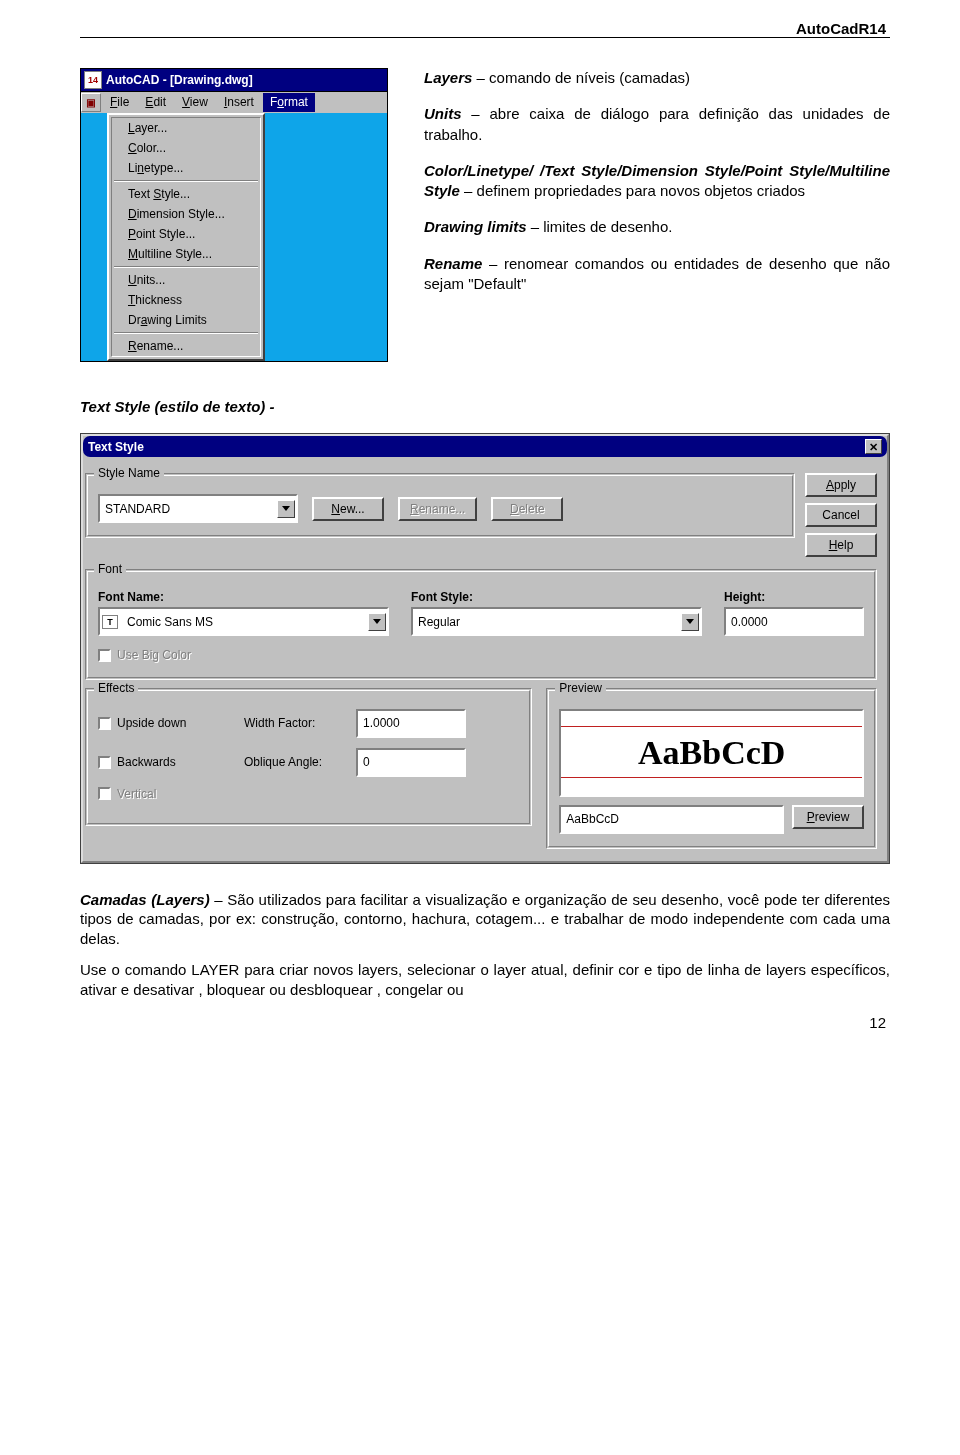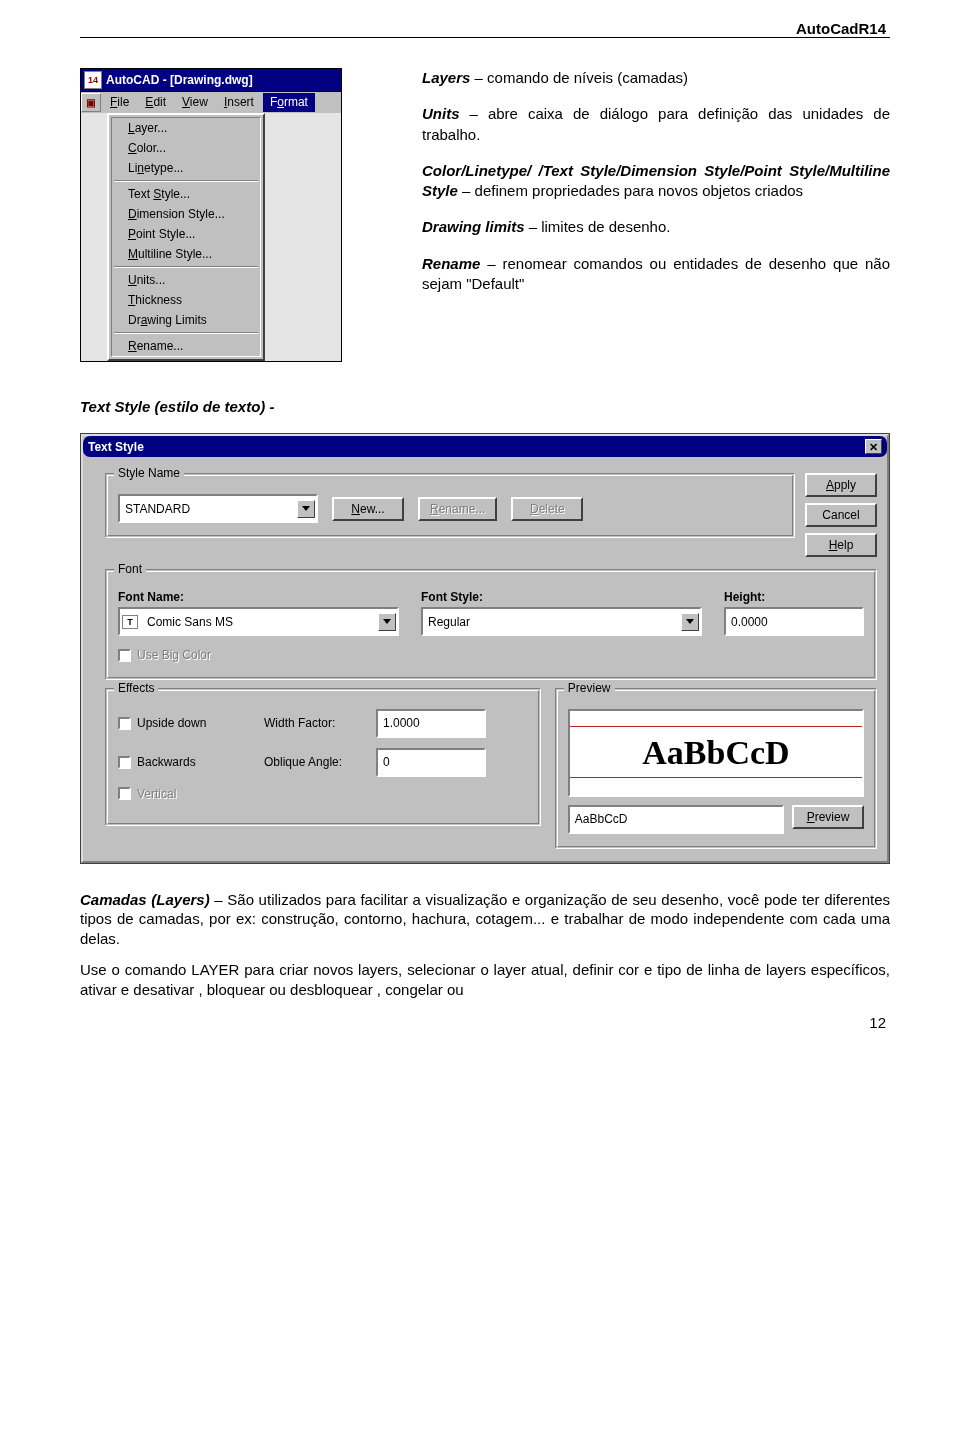--- a/index.html
+++ b/index.html
@@ -27,23 +27,23 @@
   .desc-para .lead-it { font-weight: bold; font-style: italic; }
   .section-heading { font-weight: bold; font-style: italic; font-size: 15px; margin: 20px 0 18px 0; }
   .body-text { font-size: 15px; line-height: 1.32; text-align: justify; }
   .body-text .lead { font-weight: bold; font-style: italic; }
   .page-num { text-align: right; font-size: 15px; margin-top: 8px; padding-right: 4px; }
 
   
   .menu-shot {
     font-family: "MS Sans Serif", Tahoma, sans-serif;
     font-size: 12px;
-    width: 262px;
+    width: 308px;
     border: 1px solid #000;
-    background: #e5e5e5;
+    background: #0ea5e9;
   }
   .menu-title {
     display: flex; align-items: center; gap: 4px;
     background: #000080; color: #fff; font-weight: bold;
     padding: 2px 3px;
     border-bottom: 1px solid #000;
   }
   .menu-title .icon14 {
     width: 18px; height: 18px; background: #fff; color: #a00000;
     display: inline-flex; align-items: center; justify-content: center;
@@ -105,21 +105,21 @@
     background: #000080; color: #fff; font-weight: bold;
     padding: 3px 5px;
     display: flex; align-items: center; justify-content: space-between; border-radius: 7px;
   }
   .dlg-close {
     width: 17px; height: 15px; background: #c0c0c0;
     border: 1px solid #fff; border-right-color: #404040; border-bottom-color: #404040;
     color: #000; font-weight: bold; font-size: 11px; line-height: 12px;
     display: inline-flex; align-items: center; justify-content: center;
   }
-  .dlg-body { padding: 8px 10px 12px 22px; border-radius: 17px; }
+  .dlg-body { padding: 8px 10px 12px 2px; border-radius: 17px; }
   .dlg-row { display: flex; gap: 10px; align-items: flex-start; }
   .groupbox {
     position: relative;
     border: 1px solid #808080;
     border-right-color: #fff; border-bottom-color: #fff;
     padding: 14px 10px 10px 10px;
     margin-top: 8px;
   }
   .groupbox > .g-inner {
     border: 1px solid #fff;

